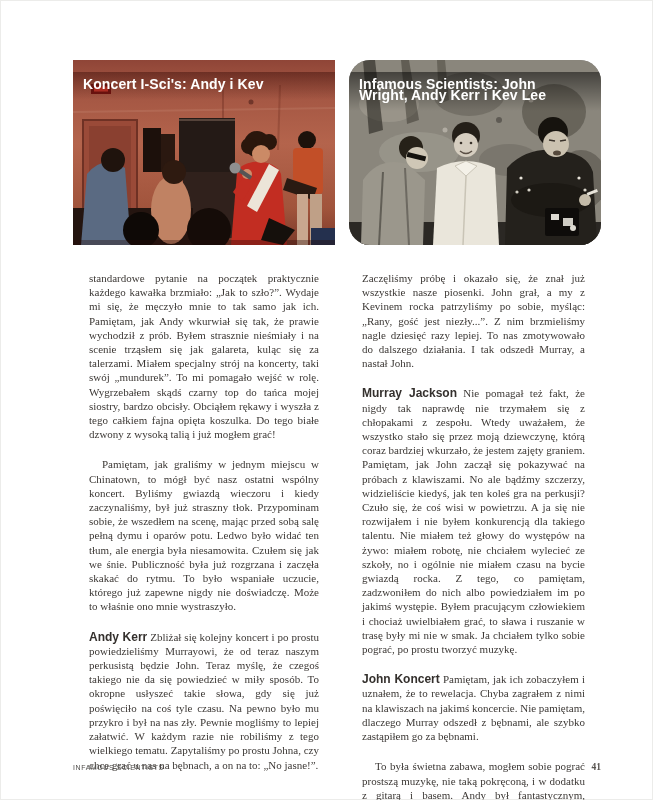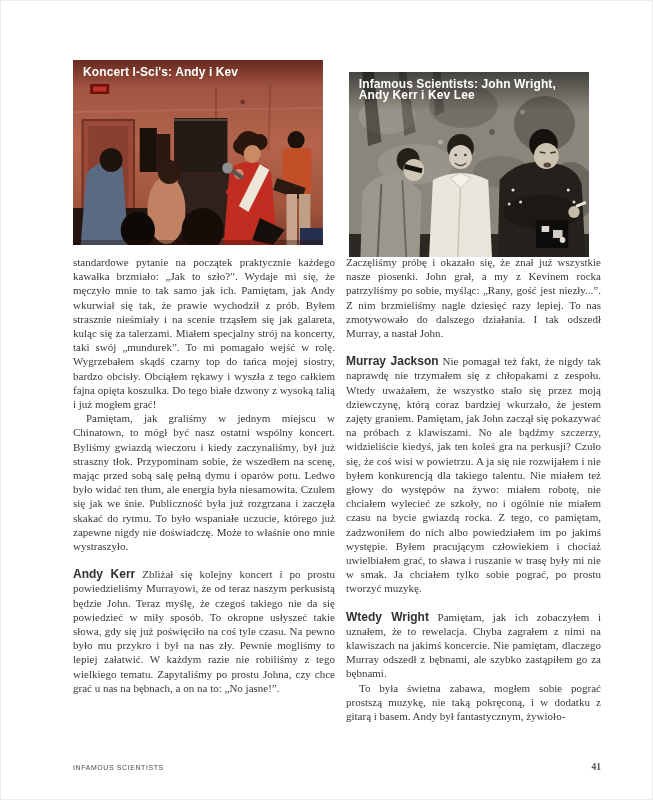--- a/index.html
+++ b/index.html
@@ -7,31 +7,31 @@
     width:653px;height:800px;background:#ffffff;position:relative;
     font-family:"Liberation Serif", serif;color:#3c3835;overflow:hidden;
     outline:1px solid #ececea; outline-offset:-1px;
   }
   .photos{position:absolute;left:73px;top:60px;width:528px;display:flex;gap:14px;}
   .photo{position:relative;height:185px;overflow:hidden;background:#888;}
   .photo.p-left{width:262px;}
   .photo.p-right{width:252px;}
   .photo svg{display:block;width:100%;height:100%;}
   .caption{
-    position:absolute;top:0;left:0;right:0;padding:7px 25px 10px 10px;
-    font-family:"Liberation Sans", sans-serif;font-weight:bold;font-size:12px;
+    position:absolute;top:12px;left:0;right:0;padding:7px 25px 10px 10px;
+    font-family:"Liberation Sans", sans-serif;font-weight:bold;font-size:14px;
     letter-spacing:.1px;color:#ffffff;line-height:11px;
   }
   .p-left .caption{background:linear-gradient(180deg, rgba(66,18,12,.50), rgba(66,18,12,0));}
   .p-right .caption{background:linear-gradient(180deg, rgba(0,0,0,.50), rgba(0,0,0,0));}
   .columns{position:absolute;left:73px;top:255px;width:528px;display:flex;gap:11px;}
   .col{font-size:11px;line-height:14.2px;text-align:justify;hyphens:auto;-webkit-hyphens:auto;}
   .col-left{width:262px;}
   .col-right{width:255px;}
-  .col p{margin:0;}
+  .col p{margin:16px;}
   .col p.indent{text-indent:13px;}
   .col p.gap{margin-top:14px;}
   .speaker{
     font-family:"Liberation Sans", sans-serif;font-weight:bold;font-size:12px;
     color:#34302d;
   }
   .footer{
     position:absolute;left:73px;top:762px;width:528px;
     display:flex;justify-content:space-between;align-items:center;
   }
@@ -94,21 +94,21 @@
       <rect x="220" y="88" width="30" height="46" rx="4" fill="#c24f28"></rect>
       <polygon points="214,118 244,128 240,140 210,130" fill="#2a1a12"></polygon>
       <rect x="224" y="134" width="11" height="51" fill="#c9a78f"></rect>
       <rect x="237" y="134" width="12" height="51" fill="#bfa087"></rect>
       <rect x="238" y="168" width="24" height="17" fill="#24304e"></rect>
       <rect x="0" y="180" width="262" height="5" fill="rgba(40,12,8,0.35)"></rect>
     </svg>
     <figcaption class="caption">Koncert I-Sci's: Andy i Kev</figcaption>
   </figure>
 
-  <figure class="photo p-right" style="margin:12px;">
+  <figure class="photo p-right" style="margin:0;border-radius:21px;">
     <svg viewBox="0 0 252 185" preserveAspectRatio="none">
       <rect width="252" height="185" fill="#8a867c"></rect>
       <ellipse cx="40" cy="44" rx="30" ry="18" fill="rgba(220,214,200,0.18)"></ellipse>
       <ellipse cx="120" cy="34" rx="36" ry="22" fill="rgba(50,46,40,0.25)"></ellipse>
       <ellipse cx="205" cy="52" rx="32" ry="28" fill="rgba(40,36,30,0.35)"></ellipse>
       <ellipse cx="70" cy="92" rx="40" ry="20" fill="rgba(230,226,214,0.15)"></ellipse>
       <ellipse cx="160" cy="100" rx="30" ry="16" fill="rgba(60,56,48,0.2)"></ellipse>
       <ellipse cx="232" cy="120" rx="26" ry="30" fill="rgba(35,32,26,0.3)"></ellipse>
       <circle cx="150" cy="60" r="3" fill="rgba(30,28,24,0.4)"></circle>
       <circle cx="96" cy="70" r="2.5" fill="rgba(235,230,220,0.4)"></circle>
@@ -157,21 +157,21 @@
 
 <div class="columns">
   <div class="col col-left">
     <p><span>standardowe pytanie na początek praktycznie każdego kawałka brzmiało: „Jak to szło?”. Wydaje mi się, że męczyło mnie to tak samo jak ich. Pamiętam, jak Andy wkurwiał się tak, że prawie wychodził z prób. Byłem strasznie nieśmiały i na scenie trząsłem się jak galareta, kuląc się za talerzami. Miałem specjalny strój na koncerty, taki swój „mundurek”. To mi pomagało wejść w rolę. Wygrzebałem skądś czarny top do tańca mojej siostry, bardzo obcisły. Obciąłem rękawy i wyszła z tego całkiem fajna opięta koszulka. Do tego białe dzwony z wysoką talią i już mogłem grać!</span></p>
     <p class="indent"><span>Pamiętam, jak graliśmy w jednym miejscu w Chinatown, to mógł być nasz ostatni wspólny koncert. Byliśmy gwiazdą wieczoru i kiedy zaczynaliśmy, był już straszny tłok. Przypominam sobie, że wszedłem na scenę, mając przed sobą salę pełną dymu i oparów potu. Ledwo było widać ten tłum, ale energia była niesamowita. Czułem się jak we śnie. Publiczność była już rozgrzana i zaczęła skakać do rytmu. To było wspaniałe uczucie, którego już zapewne nigdy nie doświadczę. Może to właśnie ono mnie wystraszyło.</span></p>
     <p class="gap"><span class="speaker">Andy Kerr</span> <span>Zbliżał się kolejny koncert i po prostu powiedzieliśmy Murrayowi, że od teraz naszym perkusistą będzie John. Teraz myślę, że czegoś takiego nie da się powiedzieć w miły sposób. To okropne usłyszeć takie słowa, gdy się już poświęciło na coś tyle czasu. Na pewno było mu przykro i był na nas zły. Pewnie mogliśmy to lepiej załatwić. W każdym razie nie robiliśmy z tego wielkiego tematu. Zapytaliśmy po prostu Johna, czy chce grać u nas na bębnach, a on na to: „No jasne!”.</span></p>
   </div>
   <div class="col col-right">
     <p><span>Zaczęliśmy próbę i okazało się, że znał już wszystkie nasze piosenki. John grał, a my z Kevinem rocka patrzyliśmy po sobie, myśląc: „Rany, gość jest niezły...”. Z nim brzmieliśmy nagle dziesięć razy lepiej. To nas zmotywowało do dalszego działania. I tak odszedł Murray, a nastał John.</span></p>
     <p class="gap"><span class="speaker">Murray Jackson</span> <span>Nie pomagał też fakt, że nigdy tak naprawdę nie trzymałem się z chłopakami z zespołu. Wtedy uważałem, że wszystko stało się przez moją dziewczynę, którą coraz bardziej wkurzało, że jestem zajęty graniem. Pamiętam, jak John zaczął się pokazywać na próbach z klawiszami. No ale bądźmy szczerzy, widzieliście kiedyś, jak ten koleś gra na perkusji? Czuło się, że coś wisi w powietrzu. A ja się nie rozwijałem i nie byłem konkurencją dla takiego talentu. Nie miałem też głowy do występów na żywo: miałem robotę, nie chciałem wylecieć ze szkoły, no i ogólnie nie miałem czasu na bycie gwiazdą rocka. Z tego, co pamiętam, zadzwoniłem do nich albo powiedziałem im po jakimś występie. Byłem pracującym człowiekiem i chociaż uwielbiałem grać, to sława i ruszanie w trasę były mi nie w smak. Ja chciałem tylko sobie pograć, po prostu tworzyć muzykę.</span></p>
-    <p class="gap"><span class="speaker">Wtedy Wright</span> <span>Pamiętam, jak ich zobaczyłem i uznałem, że to rewelacja. Chyba zagrałem z nimi na klawiszach na jakimś koncercie. Nie pamiętam, dlaczego Murray odszedł z bębnami, ale szybko zastąpiłem go za bębnami.</span></p>
+    <p class="gap"><span class="speaker">John Koncert</span> <span>Pamiętam, jak ich zobaczyłem i uznałem, że to rewelacja. Chyba zagrałem z nimi na klawiszach na jakimś koncercie. Nie pamiętam, dlaczego Murray odszedł z bębnami, ale szybko zastąpiłem go za bębnami.</span></p>
     <p class="indent"><span>To była świetna zabawa, mogłem sobie pograć prostszą muzykę, nie taką pokręconą, i w dodatku z gitarą i basem. Andy był fantastycznym, żywioło-</span></p>
   </div>
 </div>
 
 <div class="footer">
   <span class="footer-title">INFAMOUS SCIENTISTS</span>
   <span class="page-num">41</span>
 </div>
 
 </body></html>

